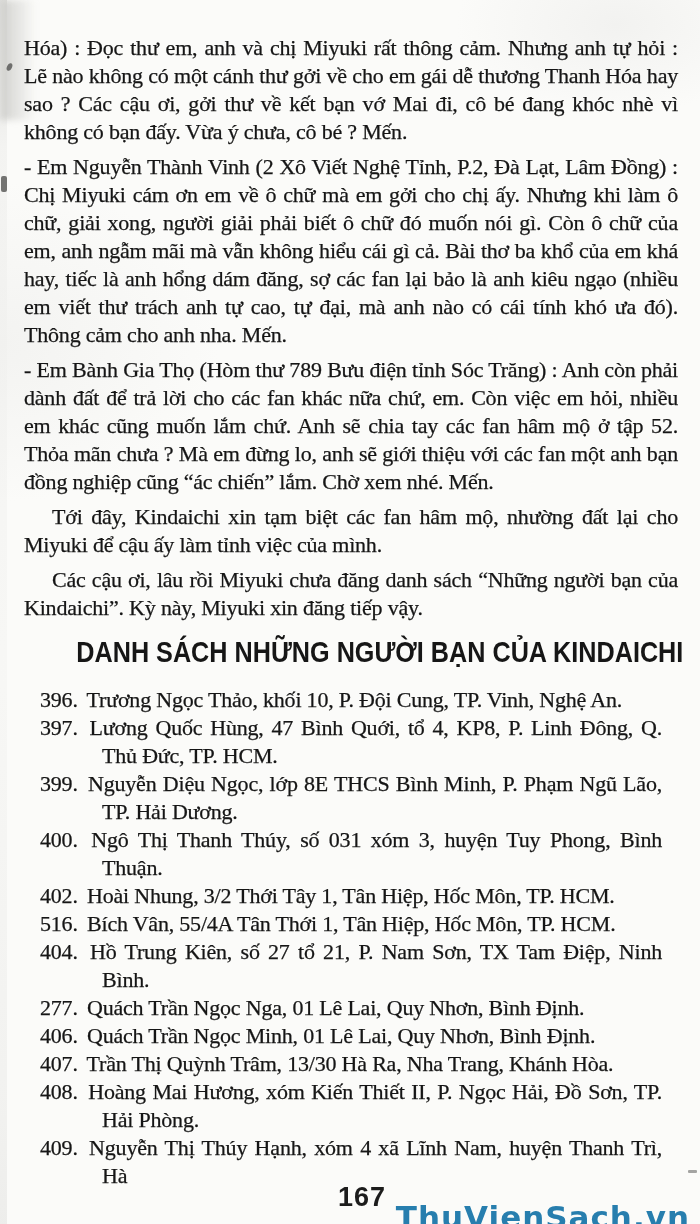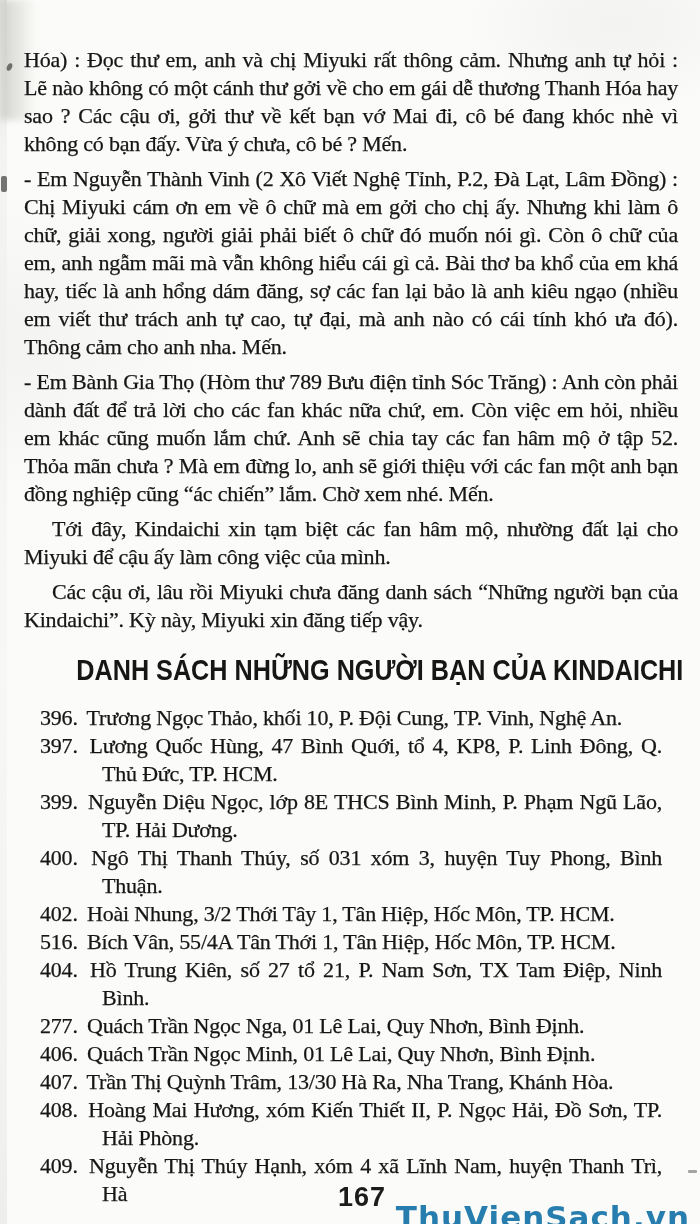--- a/index.html
+++ b/index.html
@@ -33,32 +33,32 @@
   .speck-2 {
     position: absolute; left: 1px; top: 176px; width: 6px; height: 16px;
     background: #3c3c3a; border-radius: 2px; opacity: .7;
   }
   .speck-3 {
     position: absolute; left: 688px; top: 1170px; width: 9px; height: 3px;
     background: #6a6a68; border-radius: 1px; opacity: .6;
   }
 
   .content {
-    position: absolute; left: 0; top: 16px; width: 700px;
+    position: absolute; left: 0; top: 4px; width: 700px;
     padding: 30px 22px 0 24px;
     box-sizing: border-box;
     font-size: 22px; line-height: 28px;
     text-align: justify;
     letter-spacing: -0.2px;
     -webkit-text-stroke: 0.25px #141414;
   }
 
   p.para { margin: 0 0 7px 0; }
   p.para.indent { text-indent: 28px; }
-  p.para:nth-child(5) { margin-bottom: 18px; }
+  p.para:nth-child(5) { margin-bottom: 12px; }
 
   .list-heading {
     display: block;
     margin: 6px 0 7px 0;
     text-align: center;
     white-space: nowrap;
     font-family: "Liberation Sans", sans-serif;
     font-weight: bold;
     font-size: 30px; line-height: 36px;
     letter-spacing: 0;
@@ -100,21 +100,21 @@
 <div class="streak-top-left"></div>
 <div class="speck-1"></div>
 <div class="speck-2"></div>
 <div class="speck-3"></div>
 
 <div class="content">
   <div id="paragraphs">
       <p class="para">Hóa) : Đọc thư em, anh và chị Miyuki rất thông cảm. Nhưng anh tự hỏi : Lẽ nào không có một cánh thư gởi về cho em gái dễ thương Thanh Hóa hay sao ? Các cậu ơi, gởi thư về kết bạn vớ Mai đi, cô bé đang khóc nhè vì không có bạn đấy. Vừa ý chưa, cô bé ? Mến.</p>
       <p class="para">- Em Nguyễn Thành Vinh (2 Xô Viết Nghệ Tỉnh, P.2, Đà Lạt, Lâm Đồng) : Chị Miyuki cám ơn em về ô chữ mà em gởi cho chị ấy. Nhưng khi làm ô chữ, giải xong, người giải phải biết ô chữ đó muốn nói gì. Còn ô chữ của em, anh ngẫm mãi mà vẫn không hiểu cái gì cả. Bài thơ ba khổ của em khá hay, tiếc là anh hổng dám đăng, sợ các fan lại bảo là anh kiêu ngạo (nhiều em viết thư trách anh tự cao, tự đại, mà anh nào có cái tính khó ưa đó). Thông cảm cho anh nha. Mến.</p>
       <p class="para">- Em Bành Gia Thọ (Hòm thư 789 Bưu điện tỉnh Sóc Trăng) : Anh còn phải dành đất để trả lời cho các fan khác nữa chứ, em. Còn việc em hỏi, nhiều em khác cũng muốn lắm chứ. Anh sẽ chia tay các fan hâm mộ ở tập 52. Thỏa mãn chưa ? Mà em đừng lo, anh sẽ giới thiệu với các fan một anh bạn đồng nghiệp cũng “ác chiến” lắm. Chờ xem nhé. Mến.</p>
-      <p class="para indent">Tới đây, Kindaichi xin tạm biệt các fan hâm mộ, nhường đất lại cho Miyuki để cậu ấy làm công việc của mình.</p>
+      <p class="para indent">Tới đây, Kindaichi xin tạm biệt các fan hâm mộ, nhường đất lại cho Miyuki để cậu ấy làm tỉnh việc của mình.</p>
       <p class="para indent">Các cậu ơi, lâu rồi Miyuki chưa đăng danh sách “Những người bạn của Kindaichi”. Kỳ này, Miyuki xin đăng tiếp vậy.</p>
     </div>
   <div class="list-heading">DANH SÁCH NHỮNG NGƯỜI BẠN CỦA KINDAICHI</div>
   <div id="friend-list" class="friend-list">
       <div class="entry"><span class="num">396.</span> Trương Ngọc Thảo, khối 10, P. Đội Cung, TP. Vinh, Nghệ An.</div>
       <div class="entry"><span class="num">397.</span> Lương Quốc Hùng, 47 Bình Quới, tổ 4, KP8, P. Linh Đông, Q. Thủ Đức, TP. HCM.</div>
       <div class="entry"><span class="num">399.</span> Nguyễn Diệu Ngọc, lớp 8E THCS Bình Minh, P. Phạm Ngũ Lão, TP. Hải Dương.</div>
       <div class="entry"><span class="num">400.</span> Ngô Thị Thanh Thúy, số 031 xóm 3, huyện Tuy Phong, Bình Thuận.</div>
       <div class="entry"><span class="num">402.</span> Hoài Nhung, 3/2 Thới Tây 1, Tân Hiệp, Hốc Môn, TP. HCM.</div>
       <div class="entry"><span class="num">516.</span> Bích Vân, 55/4A Tân Thới 1, Tân Hiệp, Hốc Môn, TP. HCM.</div>

